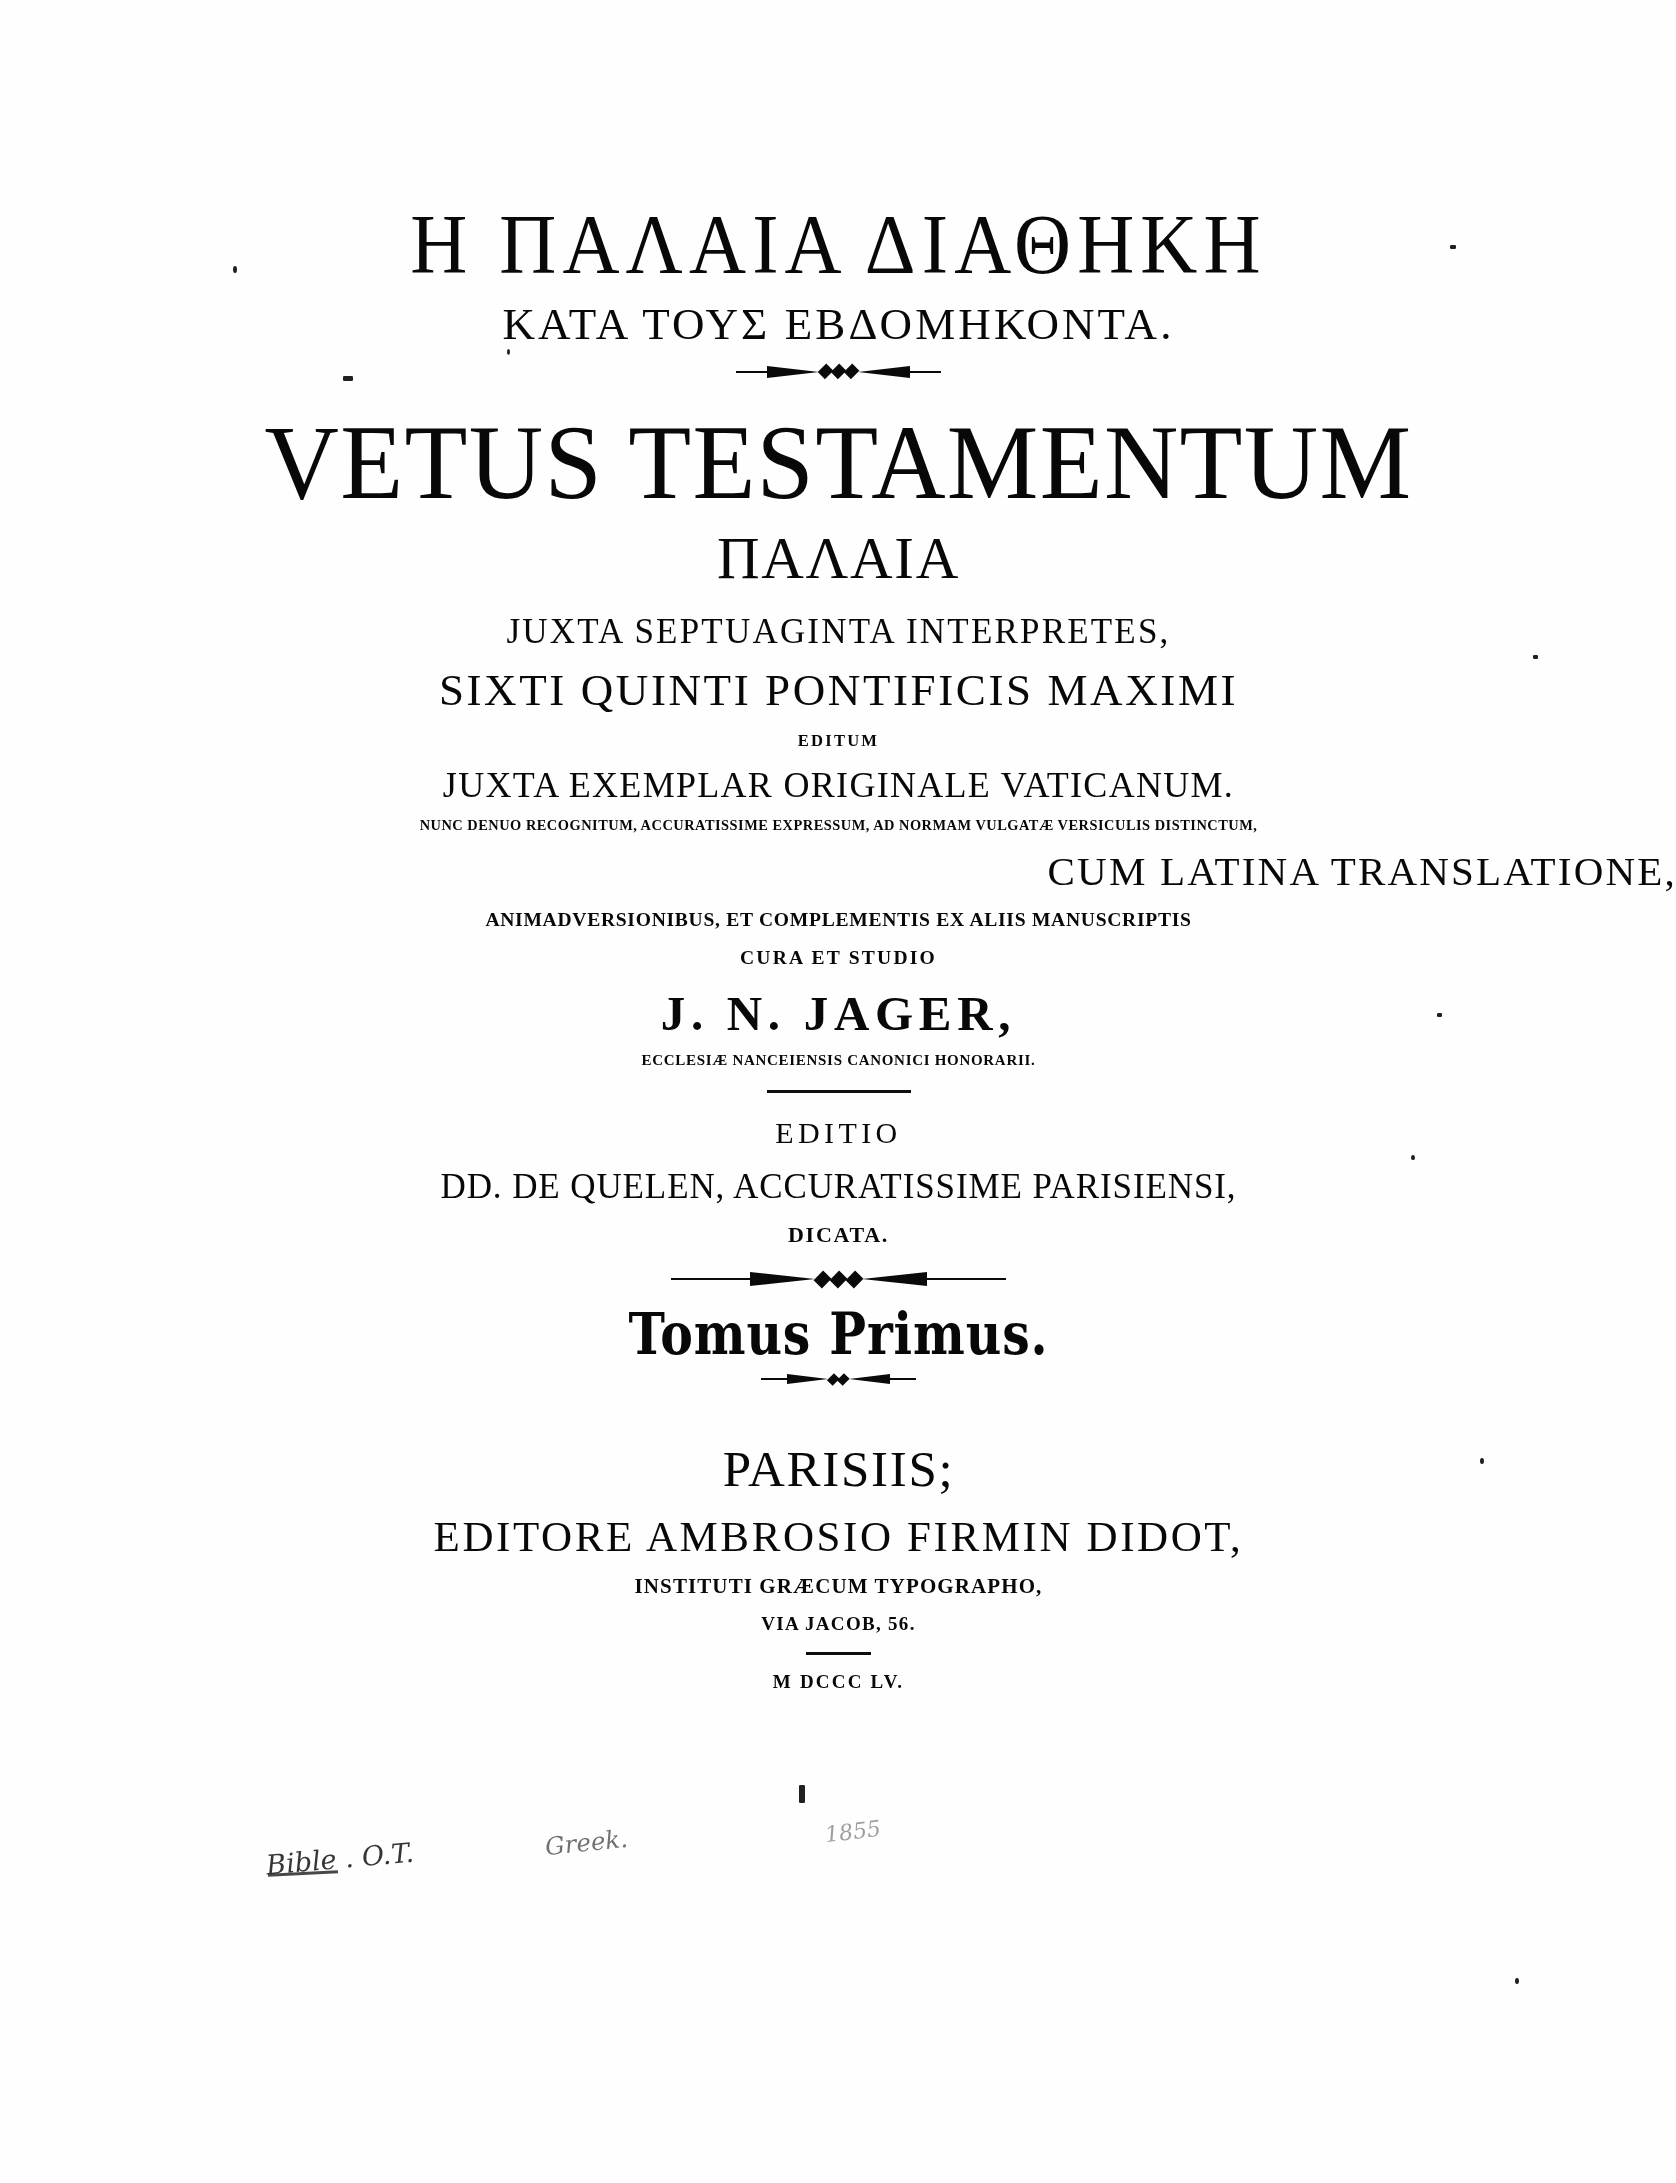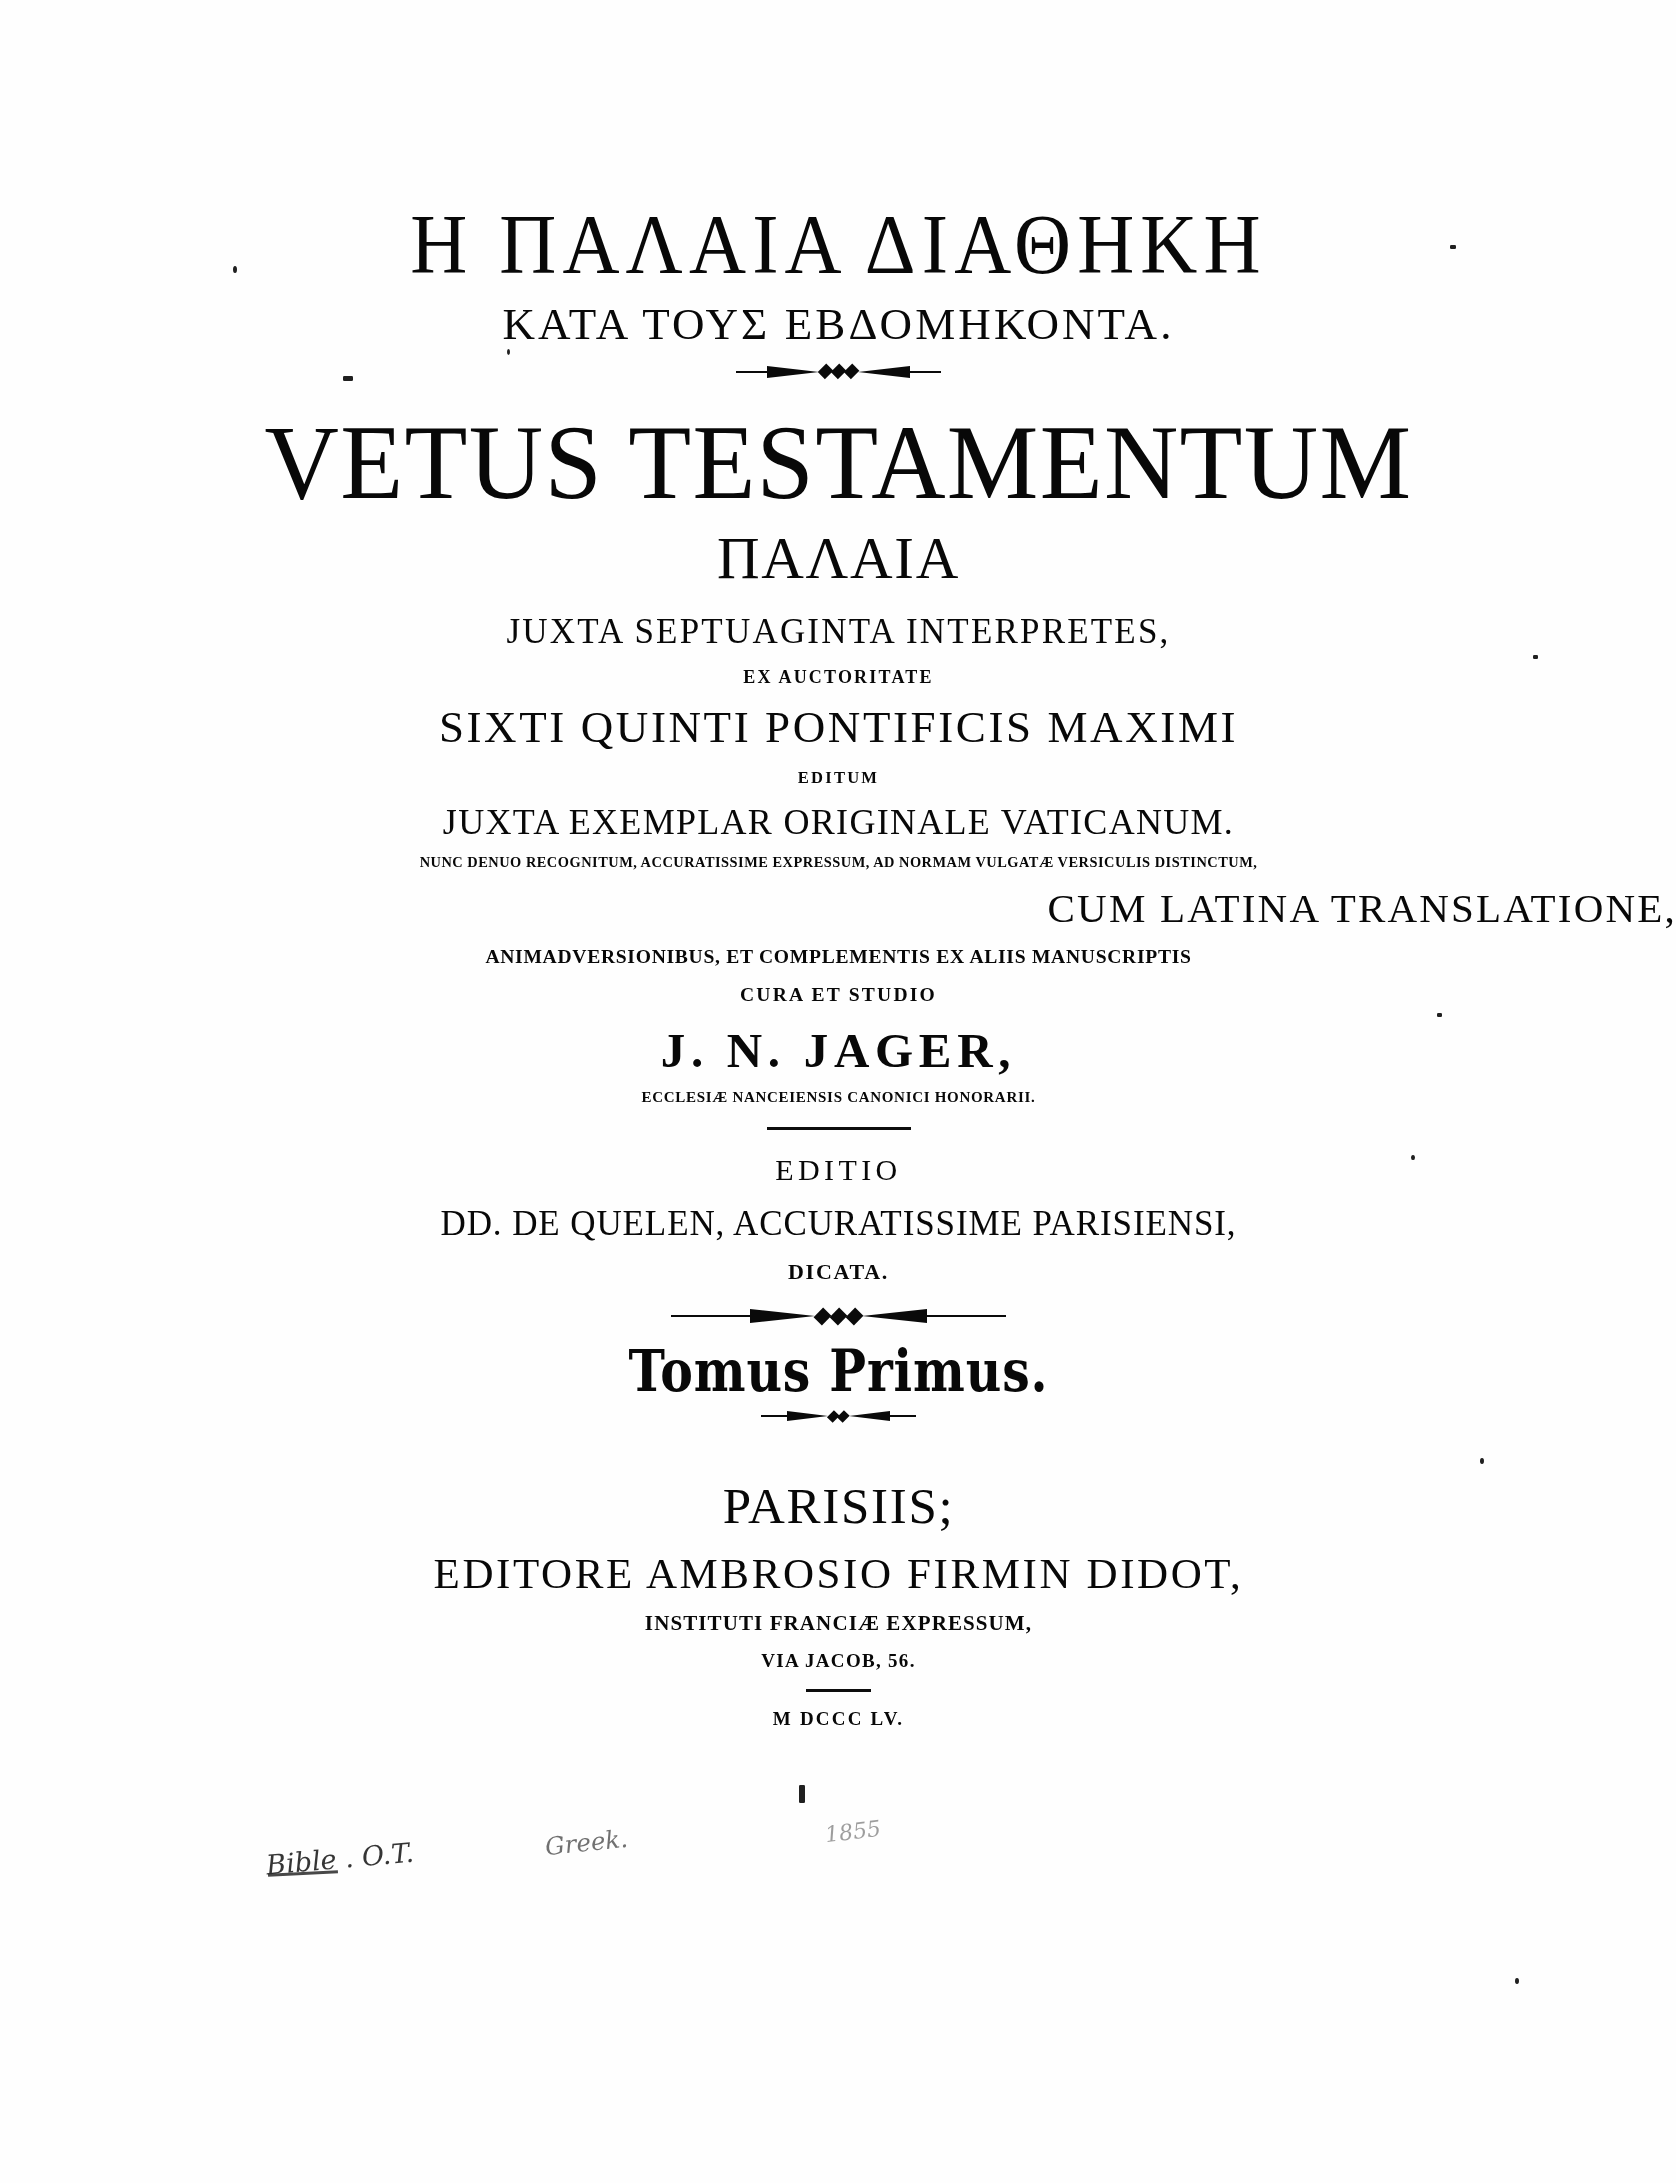--- a/index.html
+++ b/index.html
@@ -351,21 +351,20 @@
       <div class="taper-r"></div>
       <div class="tip"></div>
     </div>
 
     <span class="line latin-title">VETUS TESTAMENTUM</span>
 
     <span class="line latin-graecum">ΠΑΛΑΙΑ</span>
 
     <span class="line sub-juxta">JUXTA SEPTUAGINTA INTERPRETES,</span>
 
-    <span class="line tiny-auct">EX AUCTORITATE</span>
 
     <span class="line sixti">SIXTI QUINTI PONTIFICIS MAXIMI</span>
 
     <span class="line tiny-editum">EDITUM</span>
 
     <span class="line vaticanum">JUXTA EXEMPLAR ORIGINALE VATICANUM.</span>
 
     <span class="line micro-line">NUNC DENUO RECOGNITUM, ACCURATISSIME EXPRESSUM, AD NORMAM VULGATÆ VERSICULIS DISTINCTUM,</span>
 
     <span class="line cum-latina">CUM LATINA TRANSLATIONE,</span>
@@ -404,21 +403,21 @@
       <div class="dia"></div>
       <div class="dia"></div>
       <div class="taper-r"></div>
       <div class="tip"></div>
     </div>
 
     <span class="line parisiis">PARISIIS;</span>
 
     <span class="line editore">EDITORE AMBROSIO FIRMIN DIDOT,</span>
 
-    <span class="line instituti">INSTITUTI FRANCIÆ EXPRESSUM,</span>
+    <span class="line instituti">INSTITUTI GRÆCUM TYPOGRAPHO,</span>
 
     <span class="line via">VIA JACOB, 56.</span>
 
     <span class="rule rule-via"></span>
 
     <span class="line year">M DCCC LV.</span>
 
   </div>
 
   <div id="annotation">

